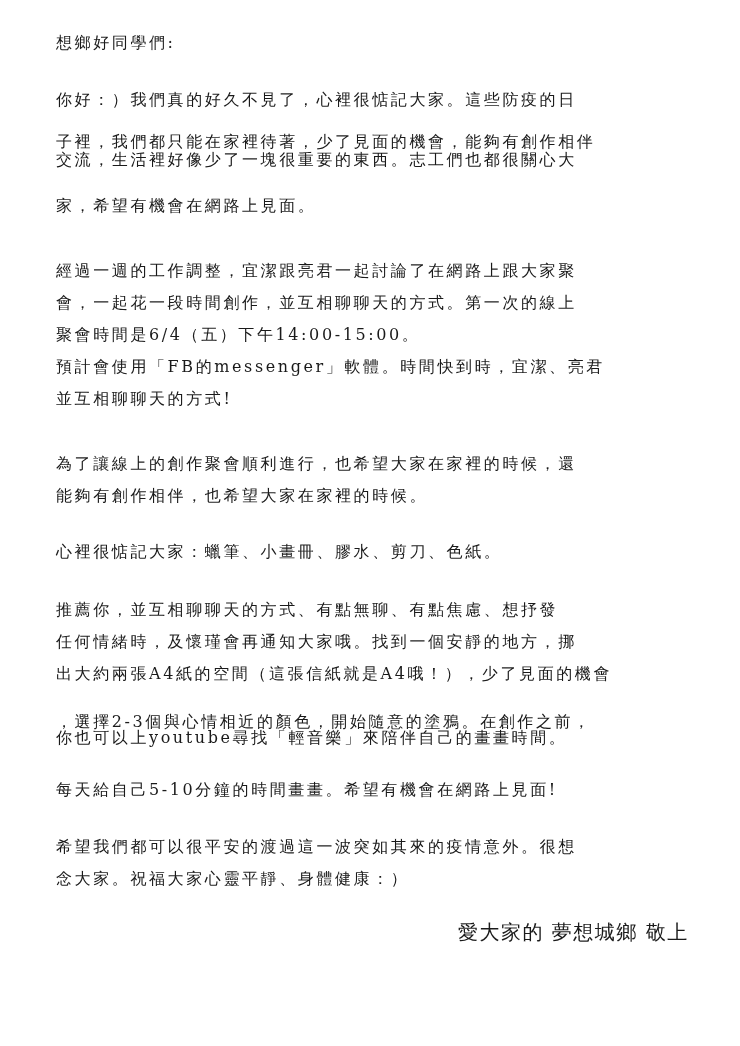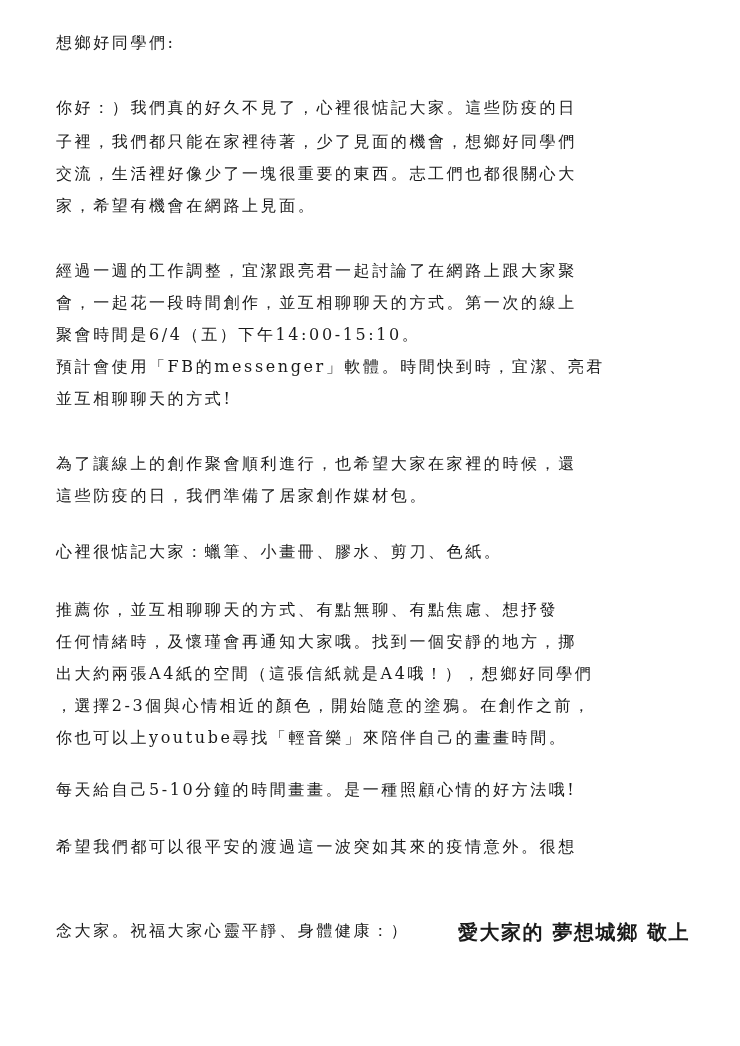--- a/index.html
+++ b/index.html
@@ -31,64 +31,63 @@
       text-align: right;
     }
     .signature {
       position: absolute;
       left: 458px;
       top: 920px;
       white-space: nowrap;
       font-size: 20px;
       line-height: 24px;
       letter-spacing: 1.5px;
-      font-weight: bold;
     }
   </style>
 </head>
 <body>
 
 <div class="page">
   <div class="line" style="top:31px">想鄉好同學們:</div>
 
   <div>
-    <div class="line" style="top:96px">你好：）我們真的好久不見了，心裡很惦記大家。這些防疫的日</div>
-    <div class="line" style="top:130px">子裡，我們都只能在家裡待著，少了見面的機會，想鄉好同學們</div>
-    <div class="line" style="top:162px">交流，生活裡好像少了一塊很重要的東西。志工們也都很關心大</div>
+    <div class="line" style="top:88px">你好：）我們真的好久不見了，心裡很惦記大家。這些防疫的日</div>
+    <div class="line" style="top:130px">子裡，我們都只能在家裡待著，少了見面的機會，能夠有創作相伴</div>
+    <div class="line" style="top:148px">交流，生活裡好像少了一塊很重要的東西。志工們也都很關心大</div>
     <div class="line" style="top:194px">家，希望有機會在網路上見面。</div>
   </div>
 
   <div>
     <div class="line" style="top:259px">經過一週的工作調整，宜潔跟亮君一起討論了在網路上跟大家聚</div>
     <div class="line" style="top:291px">會，一起花一段時間創作，並互相聊聊天的方式。第一次的線上</div>
-    <div class="line" style="top:323px">聚會時間是6/4（五）下午14:00-15:10。</div>
+    <div class="line" style="top:323px">聚會時間是6/4（五）下午14:00-15:00。</div>
     <div class="line" style="top:355px">預計會使用「FB的messenger」軟體。時間快到時，宜潔、亮君</div>
     <div class="line" style="top:387px">並互相聊聊天的方式!</div>
   </div>
 
   <div>
     <div class="line" style="top:452px">為了讓線上的創作聚會順利進行，也希望大家在家裡的時候，還</div>
-    <div class="line" style="top:484px">這些防疫的日，我們準備了居家創作媒材包。</div>
+    <div class="line" style="top:484px">能夠有創作相伴，也希望大家在家裡的時候。</div>
   </div>
 
   <div>
     <div class="line" style="top:540px">心裡很惦記大家：蠟筆、小畫冊、膠水、剪刀、色紙。</div>
   </div>
 
   <div>
     <div class="line" style="top:598px">推薦你，並互相聊聊天的方式、有點無聊、有點焦慮、想抒發</div>
     <div class="line" style="top:630px">任何情緒時，及懷瑾會再通知大家哦。找到一個安靜的地方，挪</div>
-    <div class="line" style="top:662px">出大約兩張A4紙的空間（這張信紙就是A4哦！），想鄉好同學們</div>
-    <div class="line" style="top:694px">，選擇2-3個與心情相近的顏色，開始隨意的塗鴉。在創作之前，</div>
+    <div class="line" style="top:662px">出大約兩張A4紙的空間（這張信紙就是A4哦！），少了見面的機會</div>
+    <div class="line" style="top:710px">，選擇2-3個與心情相近的顏色，開始隨意的塗鴉。在創作之前，</div>
     <div class="line" style="top:726px">你也可以上youtube尋找「輕音樂」來陪伴自己的畫畫時間。</div>
   </div>
 
   <div>
-    <div class="line" style="top:778px">每天給自己5-10分鐘的時間畫畫。是一種照顧心情的好方法哦!</div>
+    <div class="line" style="top:778px">每天給自己5-10分鐘的時間畫畫。希望有機會在網路上見面!</div>
   </div>
 
   <div>
     <div class="line" style="top:835px">希望我們都可以很平安的渡過這一波突如其來的疫情意外。很想</div>
-    <div class="line" style="top:919px">念大家。祝福大家心靈平靜、身體健康：）</div>
+    <div class="line" style="top:867px">念大家。祝福大家心靈平靜、身體健康：）</div>
   </div>
 </div>
 
 <div class="signature">愛大家的 夢想城鄉 敬上</div>
 
 </body></html>

